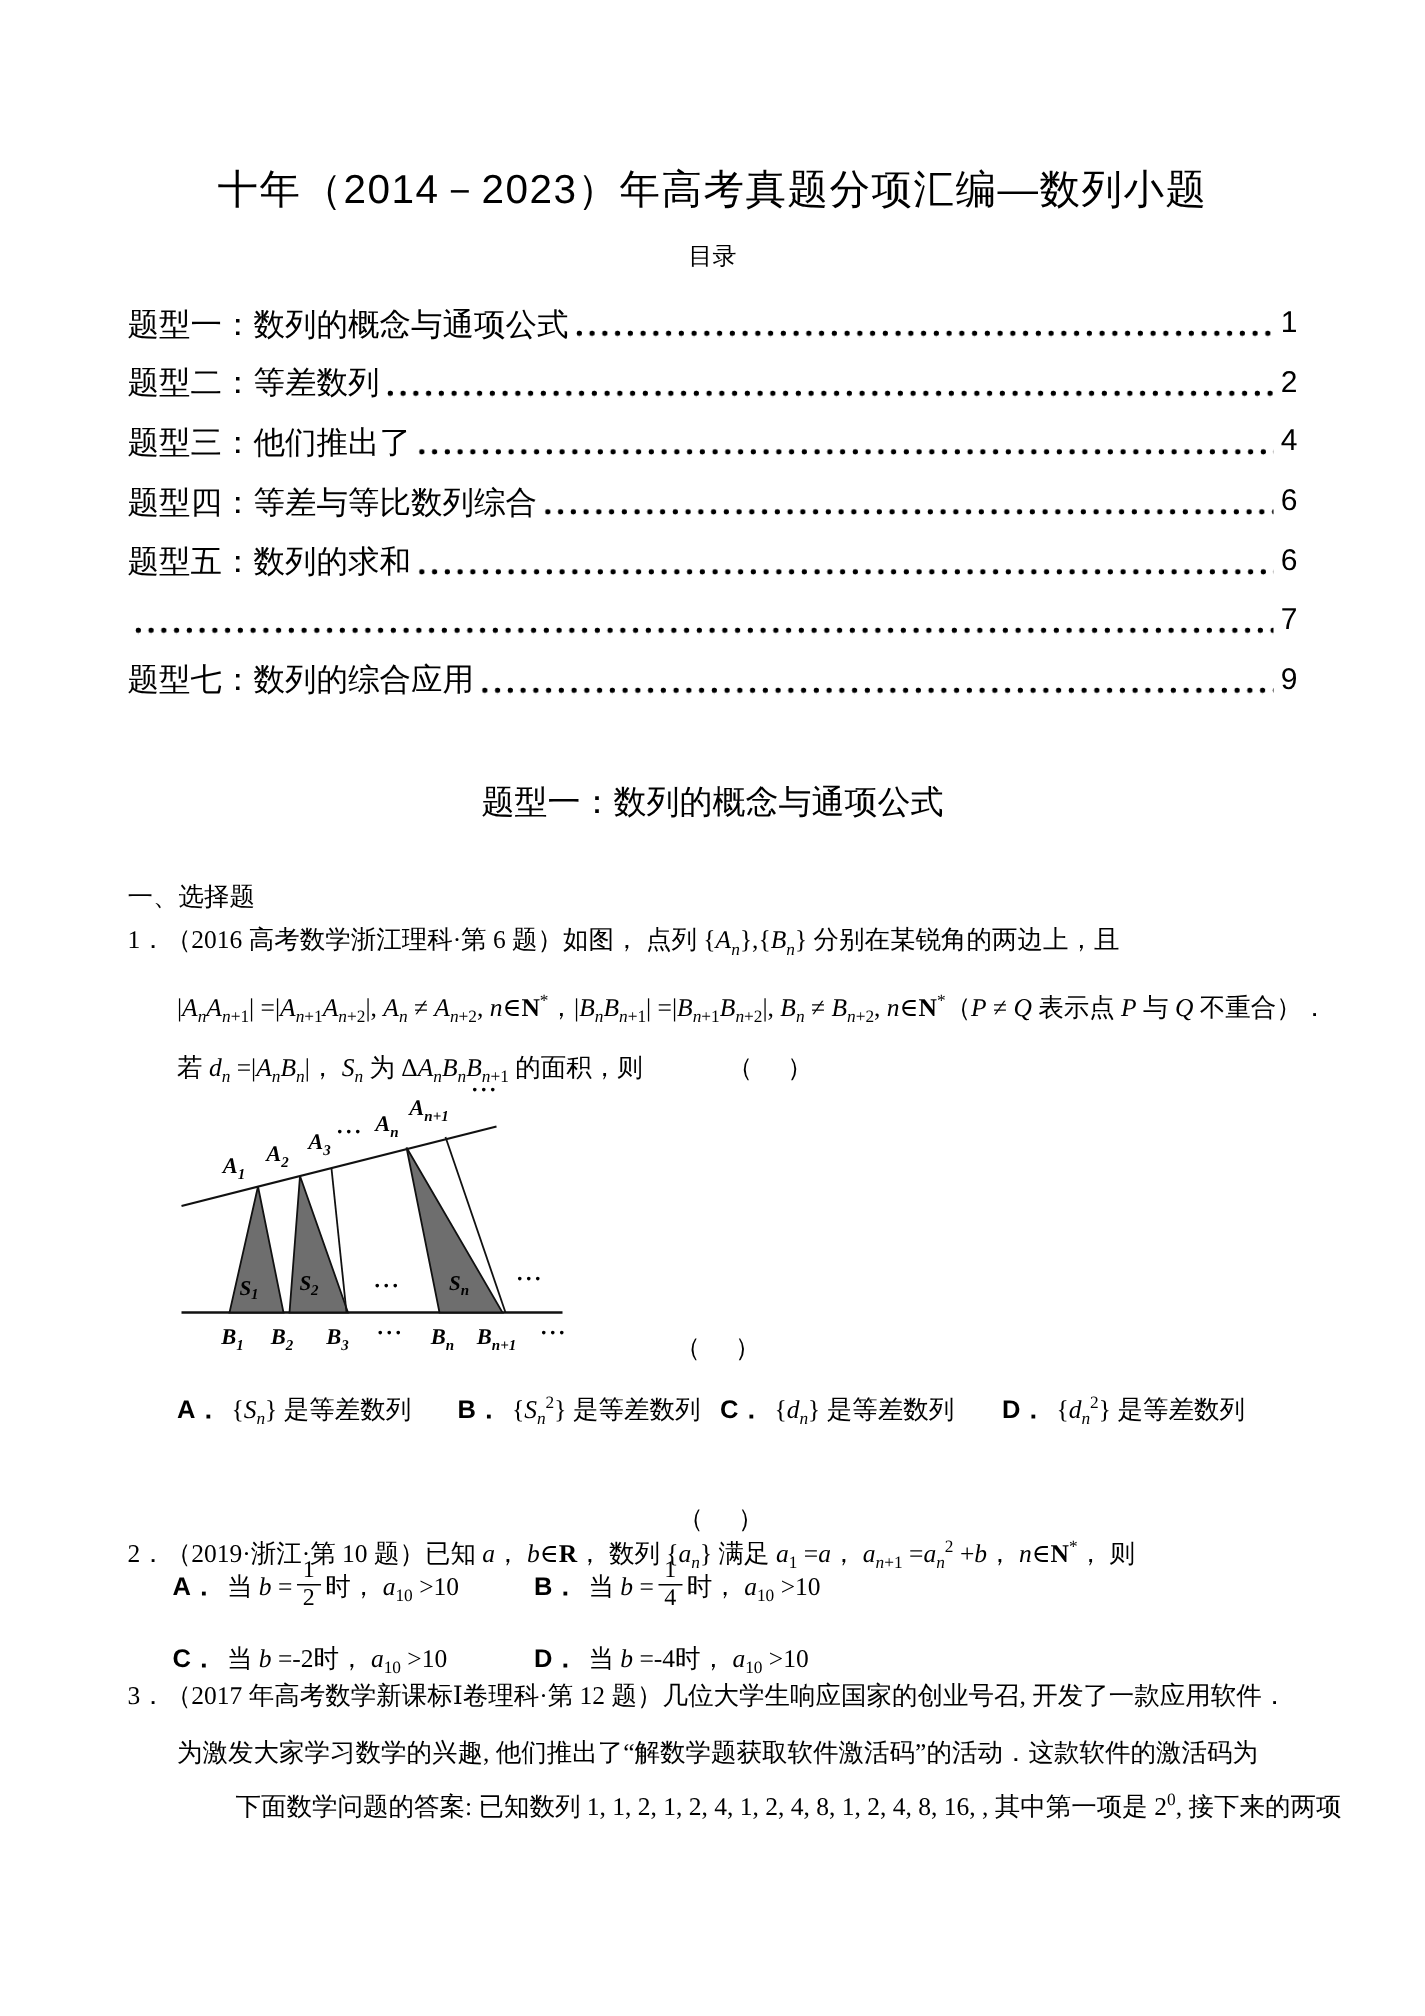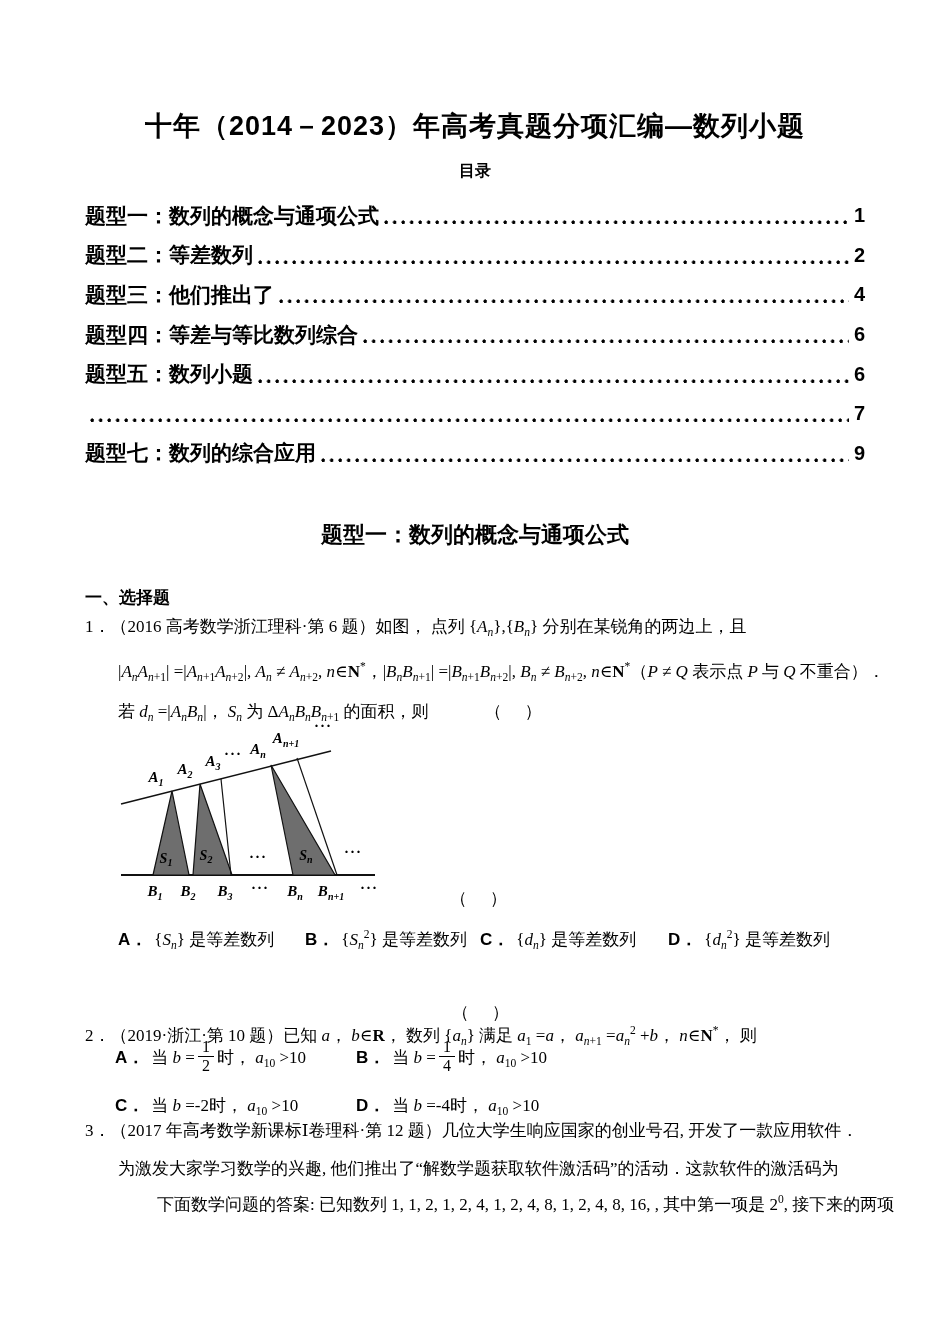--- a/index.html
+++ b/index.html
@@ -1,19 +1,19 @@
 <!DOCTYPE html>
 <html><head>
 <meta charset="utf-8">
 <style>
   html,body{margin:0;padding:0;background:#fff;}
   .page{position:relative;width:950px;height:1344px;margin:0 auto;background:#fff;color:#000;
         font-family:"Liberation Serif","DejaVu Serif",serif;font-size:17px;overflow:hidden;}
   .abs{position:absolute;}
-  .hd{font-family:"Liberation Sans","DejaVu Sans",sans-serif;font-weight:bold;}
+  .hd{font-family:"Liberation Sans","DejaVu Sans",sans-serif;font-weight:normal;}
   .title{top:108px;left:0;width:100%;text-align:center;font-size:27px;letter-spacing:1px;}
   .toctitle{top:161px;left:0;width:100%;text-align:center;font-size:16px;}
   .toc{top:196px;left:85px;width:780px;}
   .tocrow{display:flex;align-items:center;height:39.6px;}
   .toclabel{font-size:21px;white-space:nowrap;}
   .leader{flex:1;height:5px;margin:0 5px;position:relative;top:7px;
           background-image:radial-gradient(circle at 2.2px 2.2px,#000 1.6px,transparent 2px);
           background-size:8.5px 5px;background-repeat:repeat-x;}
   .tocpage{font-size:20px;}
   .sechead{top:520px;left:0;width:100%;text-align:center;font-size:22px;}
@@ -58,21 +58,21 @@
       <span class="toclabel hd">题型三：他们推出了</span>
       <span class="leader"></span>
       <span class="tocpage hd">4</span>
     </div>
     <div class="tocrow">
       <span class="toclabel hd">题型四：等差与等比数列综合</span>
       <span class="leader"></span>
       <span class="tocpage hd">6</span>
     </div>
     <div class="tocrow">
-      <span class="toclabel hd">题型五：数列小题</span>
+      <span class="toclabel hd">题型五：数列的求和</span>
       <span class="leader"></span>
       <span class="tocpage hd">6</span>
     </div>
     <div class="tocrow">
       <span class="leader"></span>
       <span class="tocpage hd">7</span>
     </div>
     <div class="tocrow">
       <span class="toclabel hd">题型七：数列的综合应用</span>
       <span class="leader"></span>

